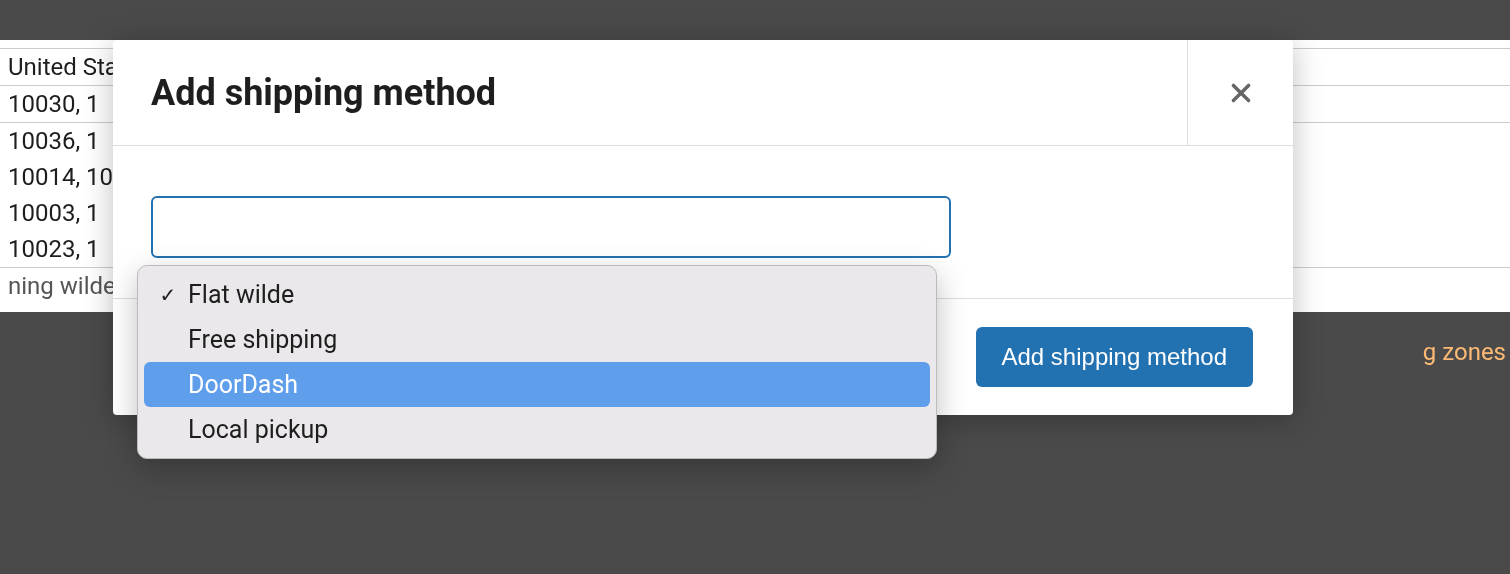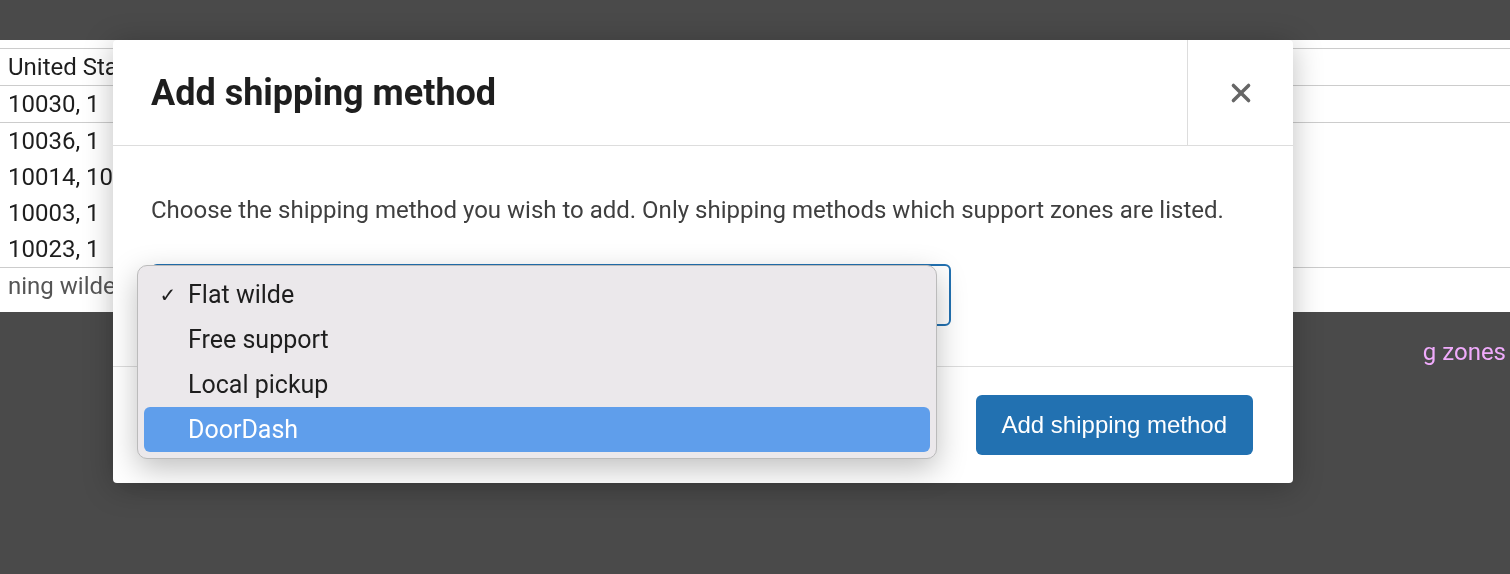--- a/index.html
+++ b/index.html
@@ -117,21 +117,21 @@
       font-size: 20px;
     }
     .dropdown-item.hover {
       background: #5f9eeb;
       color: #fff;
     }
     .bg-right {
       position: absolute;
       right: 4px;
       top: 338px;
-      color: #f0abfc;
+      color: #fdba74;
       font-size: 24px;
     }
   </style>
 </head>
 <body>
 
 <div class="bg-content">
   <div class="row" style="border-top:1px solid #ccc;">United Sta</div>
   <div class="row">10030, 1</div>
   <div class="row" style="border:none">10036, 1</div>
@@ -146,38 +146,37 @@
   <div class="modal-header">
     <div class="modal-title">Add shipping method</div>
     <div class="close-box">
       <svg viewBox="0 0 24 24" fill="none" stroke="#666" stroke-width="3.2" stroke-linecap="round">
         <line x1="5" y1="5" x2="19" y2="19"></line>
         <line x1="19" y1="5" x2="5" y2="19"></line>
       </svg>
     </div>
   </div>
   <div class="modal-body">
-    <p>Choose the shipping method you wish to add. Only shipping methods which support zones are listed.</p>
     <div class="select-outline"></div>
   </div>
   <div class="modal-footer">
     <button class="btn-primary">Add shipping method</button>
   </div>
 </div>
 
 <div class="dropdown">
   <div class="dropdown-item">
     <span class="check">✓</span>
     <span>Flat wilde</span>
   </div>
   <div class="dropdown-item">
     <span class="check"></span>
-    <span>Free support</span>
+    <span>Free shipping</span>
+  </div>
+  <div class="dropdown-item hover">
+    <span class="check"></span>
+    <span>DoorDash</span>
   </div>
   <div class="dropdown-item">
     <span class="check"></span>
     <span>Local pickup</span>
   </div>
-  <div class="dropdown-item hover">
-    <span class="check"></span>
-    <span>DoorDash</span>
-  </div>
 </div>
 
 </body></html>

